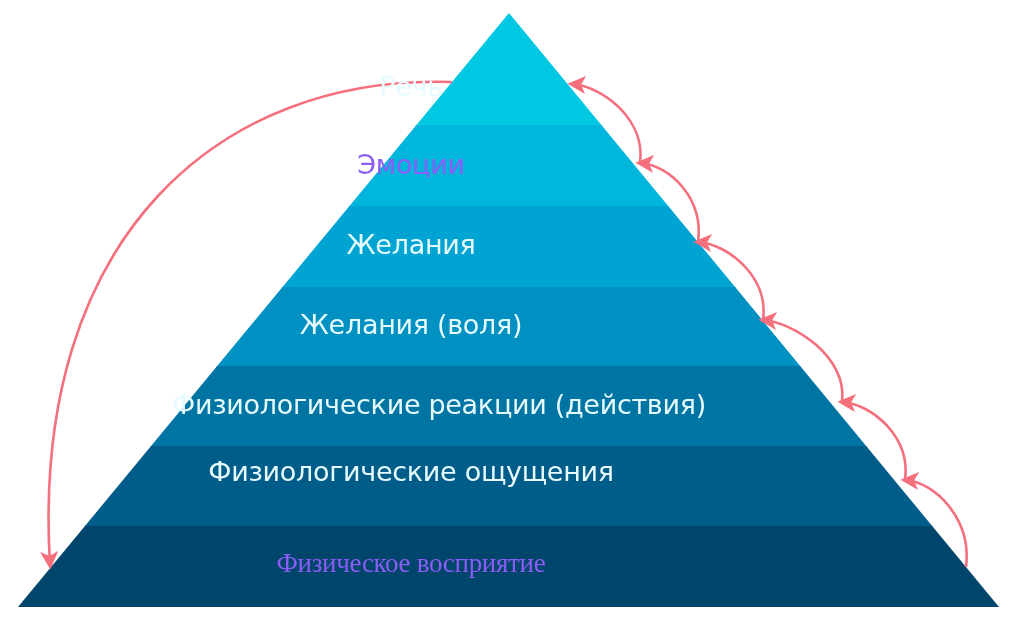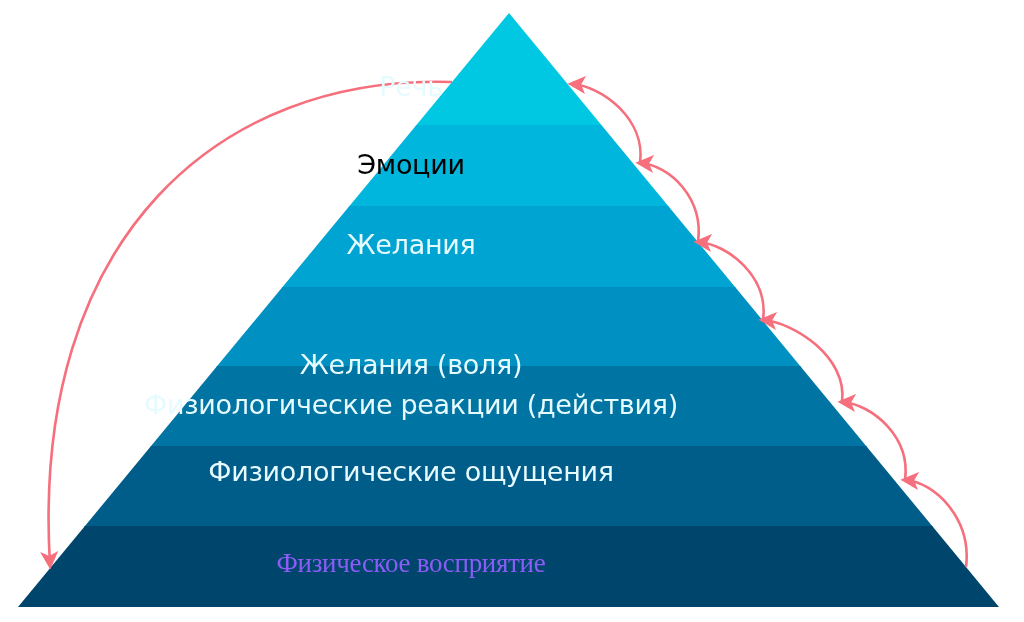--- a/index.html
+++ b/index.html
@@ -34,19 +34,19 @@
       <path d="M905,480 C911,437.1 872,404 842,402" stroke="#f56f7c" stroke-width="2.6" marker-end="url(#arrowhead)"></path>
       <path d="M842,402 C848,356.9 793,322 763,320" stroke="#f56f7c" stroke-width="2.6" marker-end="url(#arrowhead)"></path>
       <path d="M763,320 C769,277.1 728,244 698,242" stroke="#f56f7c" stroke-width="2.6" marker-end="url(#arrowhead)"></path>
       <path d="M698,242 C704,198.55 670,165 640,163" stroke="#f56f7c" stroke-width="2.6" marker-end="url(#arrowhead)"></path>
       <path d="M640,163 C646,119.55 602,86 572,84" stroke="#f56f7c" stroke-width="2.6" marker-end="url(#arrowhead)"></path>
     </g>
 </svg>
 
 <div id="labels">
     <div class="band-label" style="top: 73px; color: rgb(230, 251, 255);">Речь</div>
-    <div class="band-label" style="top: 151px; color: #000000;">Эмоции</div>
+    <div class="band-label" style="top: 151px; color: #8b5cf6;">Эмоции</div>
     <div class="band-label" style="top: 231px; color: rgb(230, 251, 255);">Желания</div>
-    <div class="band-label" style="top: 311px; color: rgb(230, 251, 255); margin-top: 40px;">Желания (воля)</div>
-    <div class="band-label" style="top: 391px; color: rgb(230, 251, 255);">Физиологические реакции (действия)</div>
+    <div class="band-label" style="top: 311px; color: rgb(230, 251, 255);">Желания (воля)</div>
+    <div class="band-label" style="top: 391px; color: rgb(230, 251, 255); padding-left: 28px;">Физиологические реакции (действия)</div>
     <div class="band-label" style="top: 458px; color: rgb(230, 251, 255);">Физиологические ощущения</div>
     <div class="band-label" style="top: 550px; color: #8b5cf6; font-family: Liberation Serif, serif;">Физическое восприятие</div>
   </div>
 
 </body></html>

